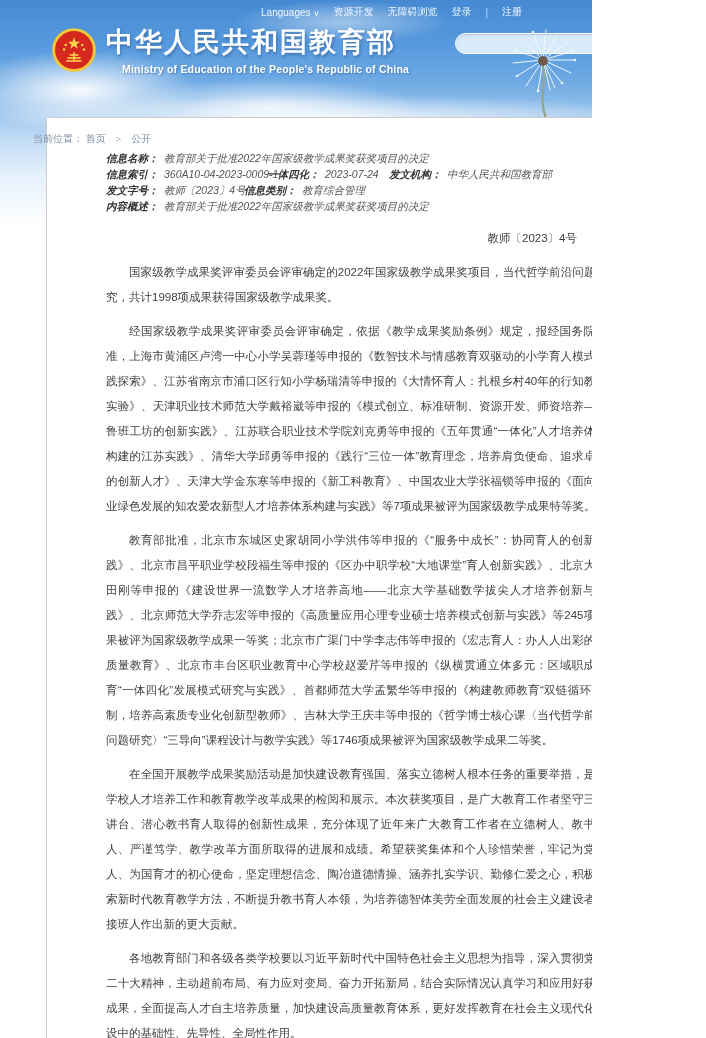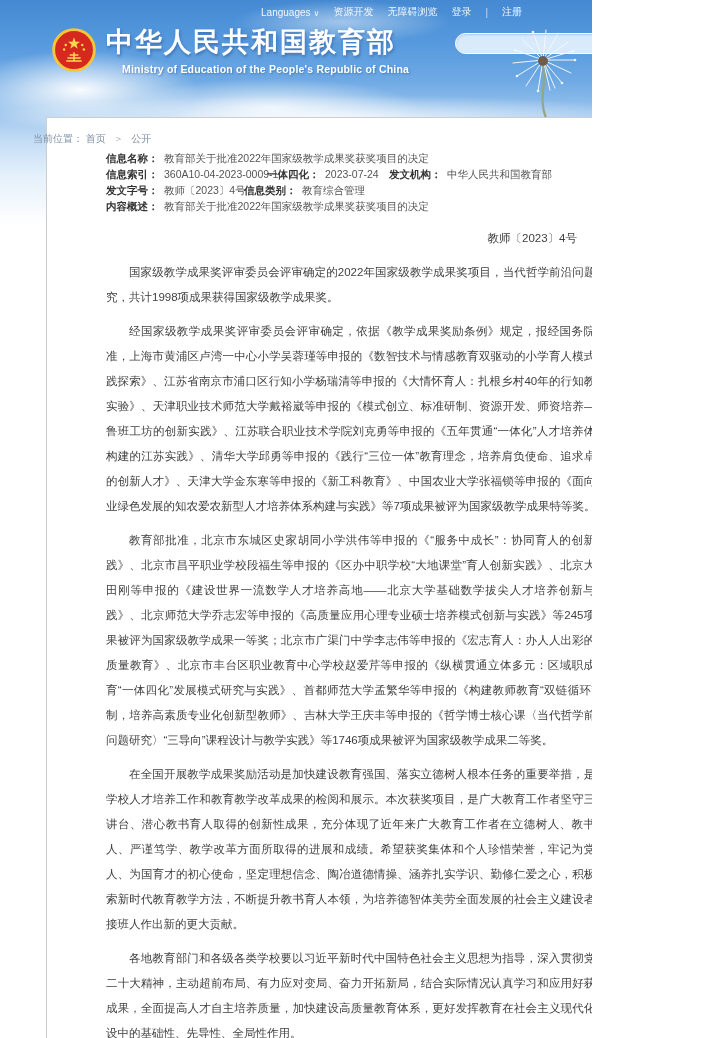--- a/index.html
+++ b/index.html
@@ -49,21 +49,21 @@
   .breadcrumb { position:absolute; left:33px; top:100px; font-size:10px; color:#7e8ea3; z-index:6;margin-top:32px; }
   .breadcrumb a { color:#7e8ea3; text-decoration:none; cursor:pointer; }
   .breadcrumb .sep { margin:0 5px; color:#93a3b5; }
 
   
   .panel { position:absolute; left:46px; top:117px; width:640px; height:960px;
      background:#fff; border:1px solid #cdcdcd; z-index:4; padding:32px 78px 0 59px; }
 
   
   .meta { font-size:10.5px; color:#555; line-height:16px; }
-  .meta-row { display:flex; white-space:nowrap; }
+  .meta-row { display:flex; white-space:nowrap;font-style:italic; }
   .meta-label { font-weight:bold; color:#333; width:58px; flex:0 0 auto; }
   .meta .w103 { width:103px; flex:0 0 auto; }
   .meta .w64 { width:64px; flex:0 0 auto; }
   .meta .w80 { width:80px; flex:0 0 auto; }
 
   
   .doc-title { margin-top:39px; text-align:center; font-size:15px; font-weight:bold;
      color:#333; line-height:25px; }
   .doc-number { margin-top:17px; text-align:right; padding-right:30px;
      font-size:11.5px; color:#404040; }

